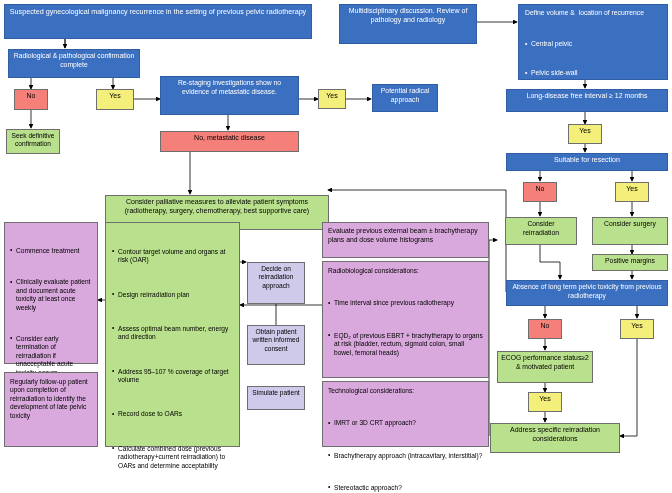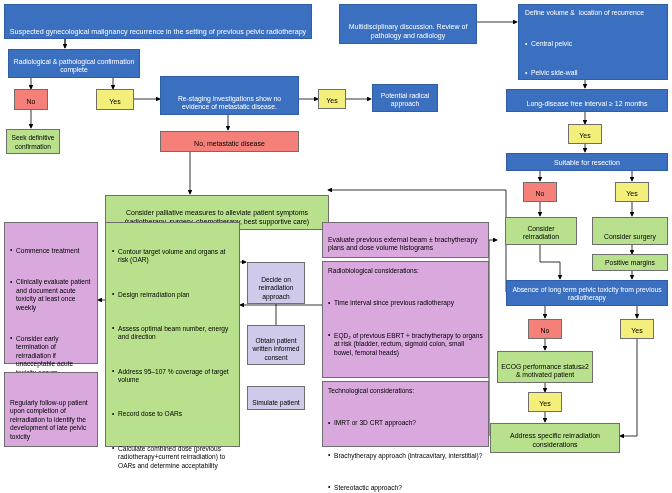--- a/index.html
+++ b/index.html
@@ -14,21 +14,21 @@
   .node{
     position:absolute;
     box-sizing:border-box;
     border:1px solid #6e6e6e;
     font-size:6.4px;
     line-height:1.28;
     color:#000;
     padding:2px 3px;
     display:flex;
     flex-direction:column;
-    justify-content:flex-end;
+    justify-content:flex-start;
     white-space:pre-wrap;
   }
   .node.center{align-items:center;text-align:center;}
   .node.left{align-items:flex-start;text-align:left;}
   .blue{background:#3b6fbf;color:#ffffff;border-color:#2f5ea5;}
   .yellow{background:#f4ef7a;}
   .red{background:#f5807a;}
   .green{background:#b9e08c;}
   .purple{background:#d9a8dd;}
   .lav{background:#cfc9ea;}

